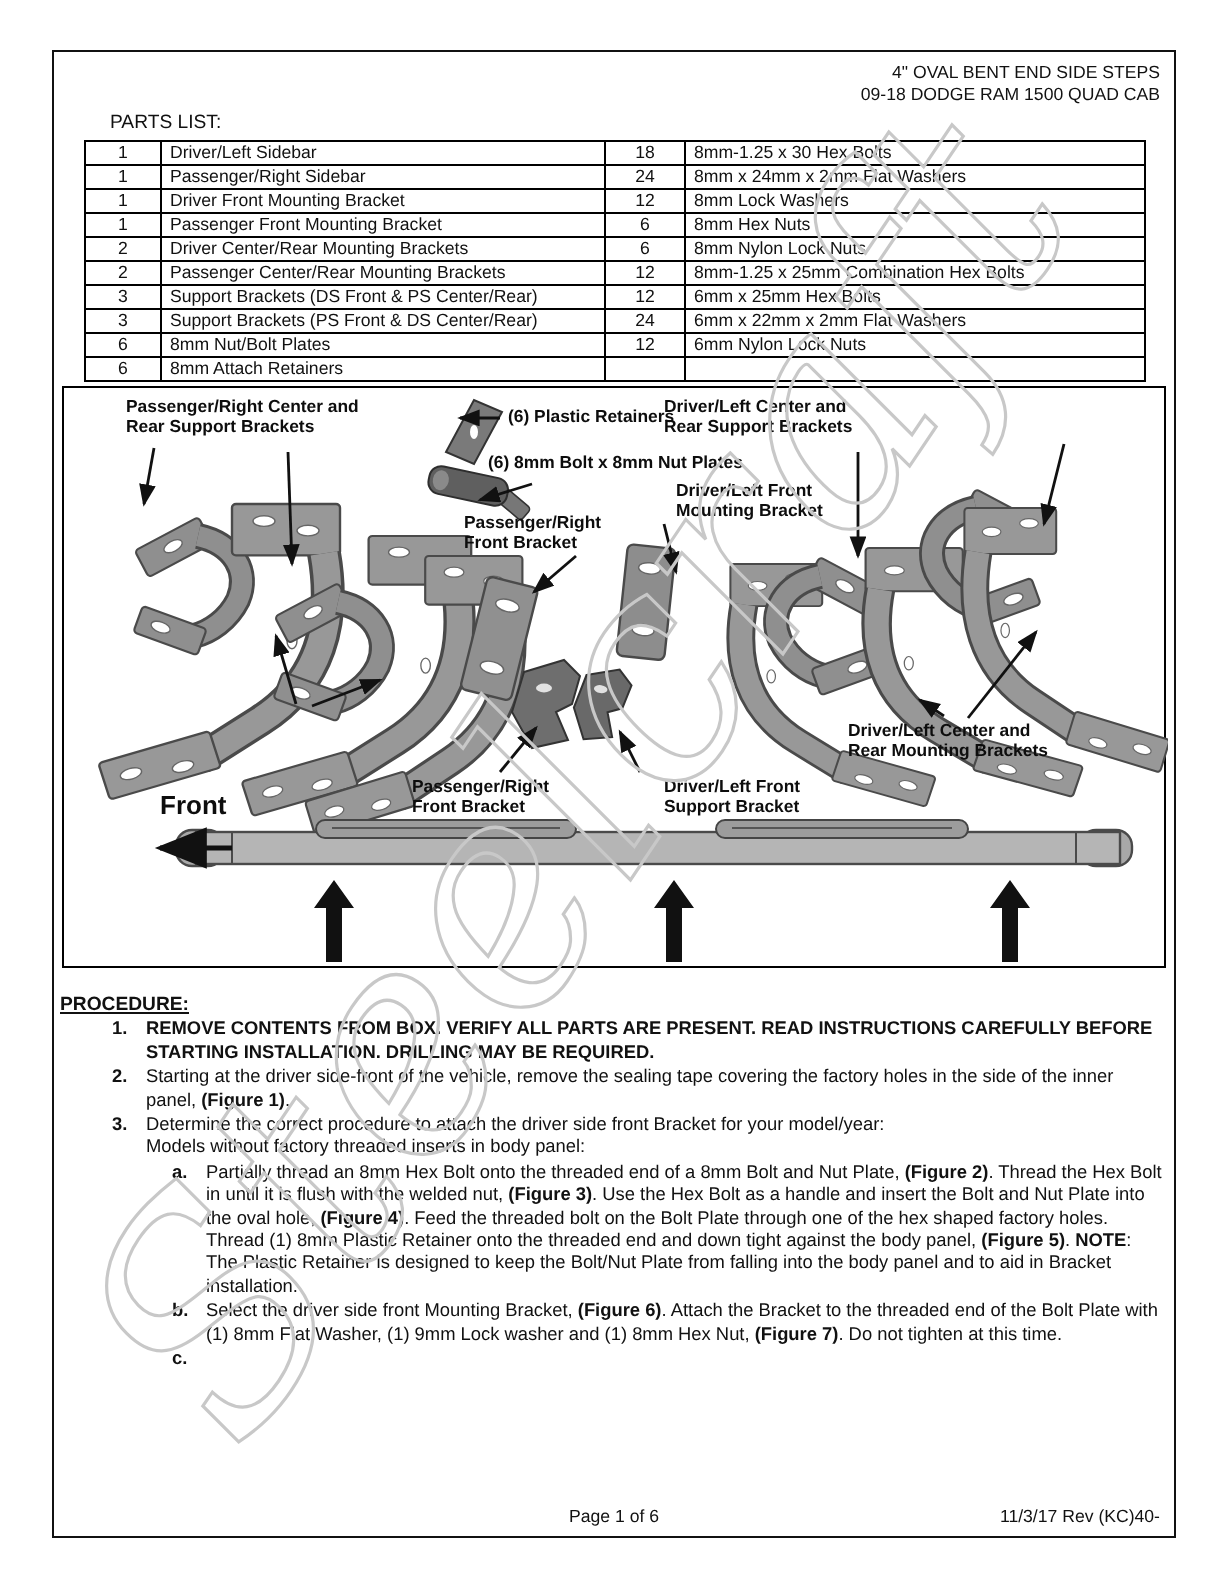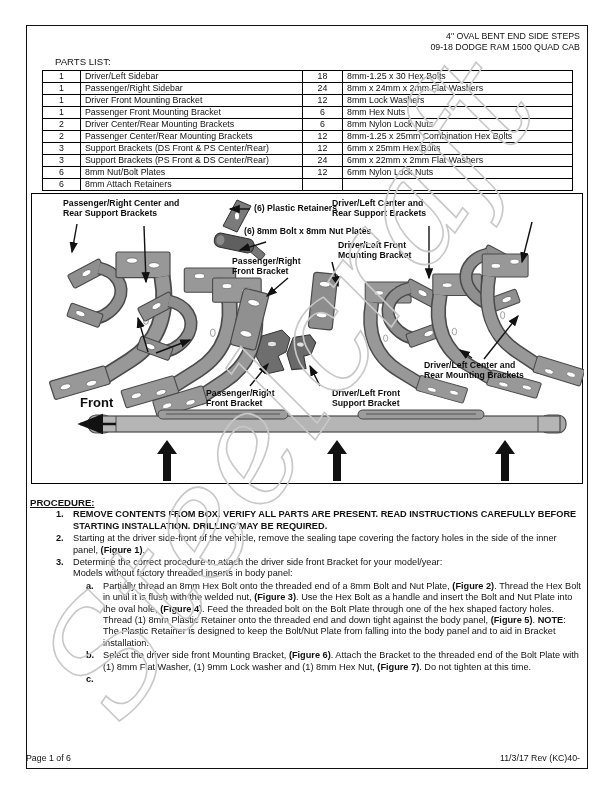--- a/index.html
+++ b/index.html
@@ -18,21 +18,21 @@
   .dlabel{position:absolute;font-weight:bold;font-size:8.7px;line-height:10.3px;white-space:pre-line;color:#0d0d0d;z-index:2;}
   .front-label{font-size:13px;}
   .proc{left:30px;top:497px;width:553px;font-size:9.2px;line-height:11.4px;}
   .ptitle{font-weight:bold;font-size:9.6px;margin-bottom:1px;text-decoration:underline;}
   .b{font-weight:bold;}
   .step{display:flex;margin-top:1px;}
   .step .num{flex:0 0 17px;margin-left:26px;}
   .step.sub .num{margin-left:56px;}
   .stbody{flex:1;}
   .subhead{margin-left:43px;font-weight:normal;}
-  .footer-page{left:26px;top:753px;width:562px;font-size:8.8px;}
+  .footer-page{left:26px;top:753px;width:562px;text-align:center;font-size:8.8px;}
   .footer-rev{right:32px;top:753px;font-size:8.8px;}
   .wm{left:0;top:0;width:612px;height:792px;z-index:4;pointer-events:none;}
 </style>
 </head>
 <body>
 
 <div class="page">
 
   <div class="abs page-border"></div>
 

